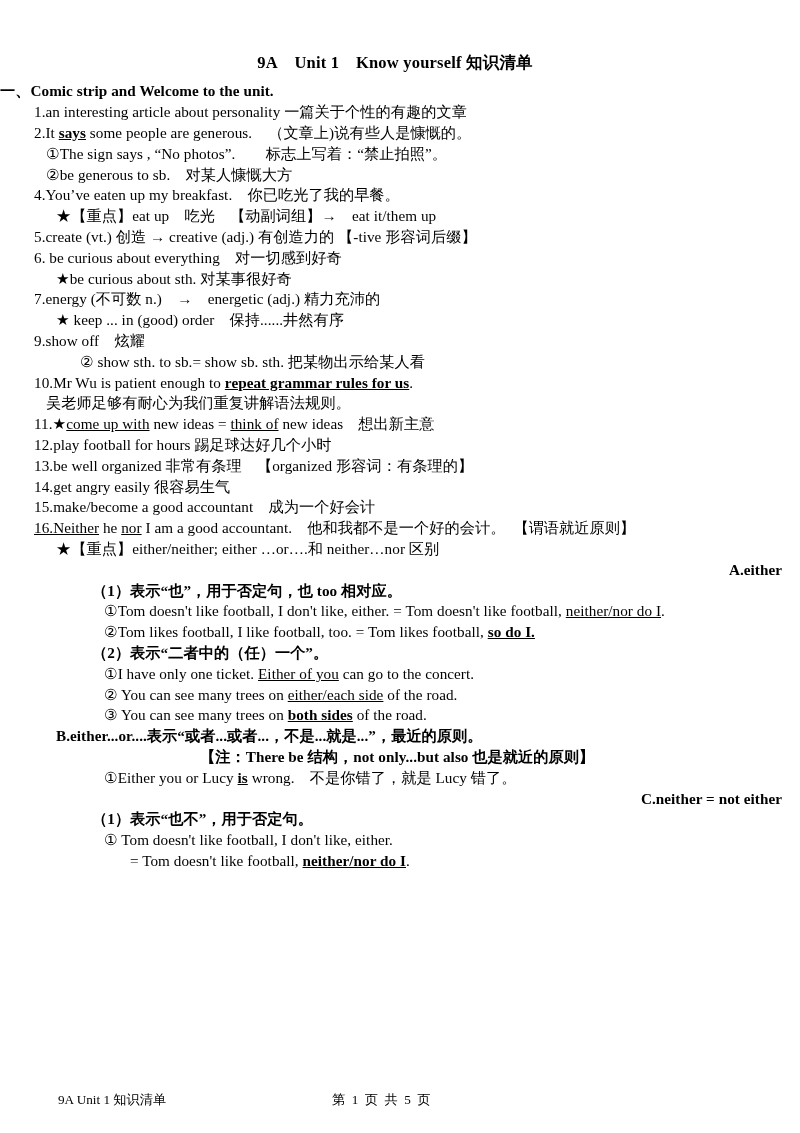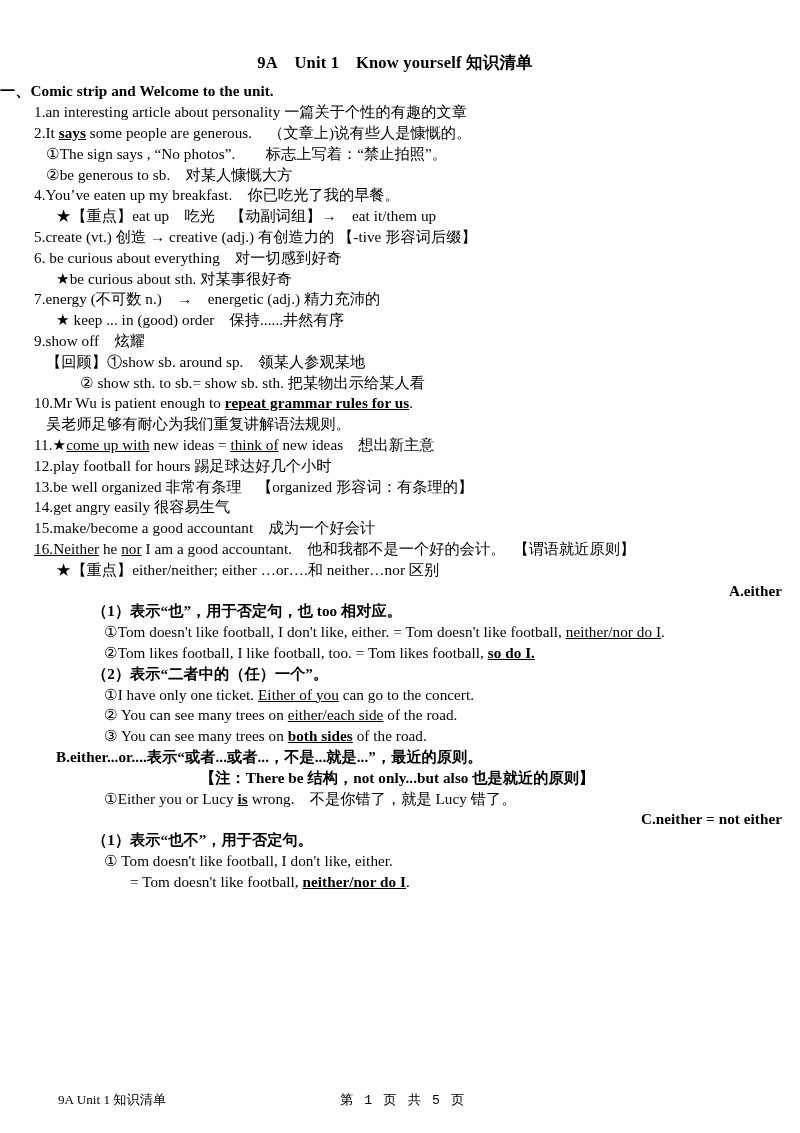--- a/index.html
+++ b/index.html
@@ -72,25 +72,24 @@
     font-size: 13.2px;
   }
   .footer-left {
     position: absolute;
     left: 58px;
     top: 0;
     white-space: nowrap;
   }
   .footer-center {
     position: absolute;
-    left: 340px;
+    left: 332px;
     top: 0;
     white-space: nowrap;
     letter-spacing: 1.6px;
-    font-family: Liberation Mono, monospace;
   }
   .scan-tint {
     position: absolute;
     inset: 0;
     pointer-events: none;
     background: #ffffff;
     opacity: 0;
   }
 </style>
 </head>
@@ -139,23 +138,20 @@
     </div>
     <div class="line i1">
       <span>7.energy (不可数 n.)　→　energetic (adj.) 精力充沛的</span>
     </div>
     <div class="line i3">
       <span>★ keep ... in (good) order　保持......井然有序</span>
     </div>
     <div class="line i1">
       <span>9.show off　炫耀</span>
     </div>
-    <div class="line i2">
-      <span>【回顾】①show sb. around sp.　领某人参观某地</span>
-    </div>
     <div class="line i5">
       <span>② show sth. to sb.= show sb. sth. 把某物出示给某人看</span>
     </div>
 
     <div class="line i1">
       <span>10.Mr Wu is patient enough to </span><span class="bu">repeat grammar rules for us</span><span>.</span>
     </div>
     <div class="line i2">
       <span>吴老师足够有耐心为我们重复讲解语法规则。</span>
     </div>

